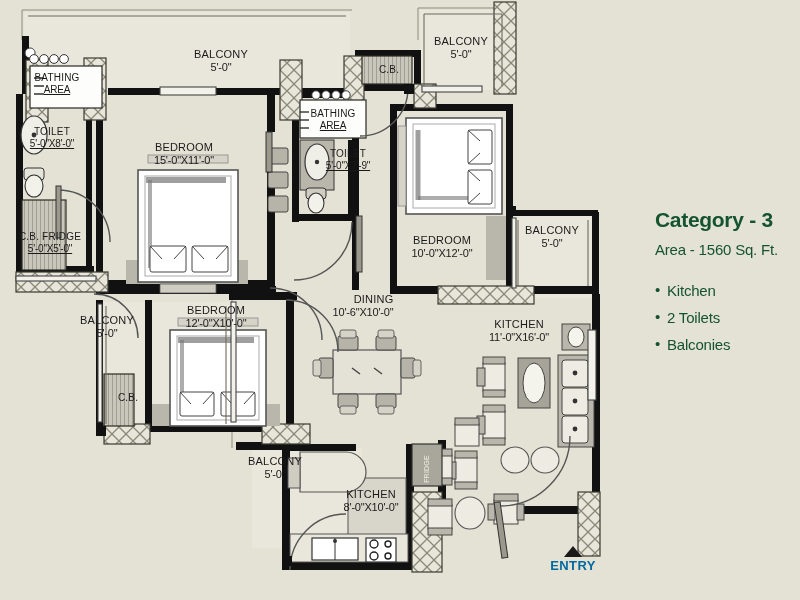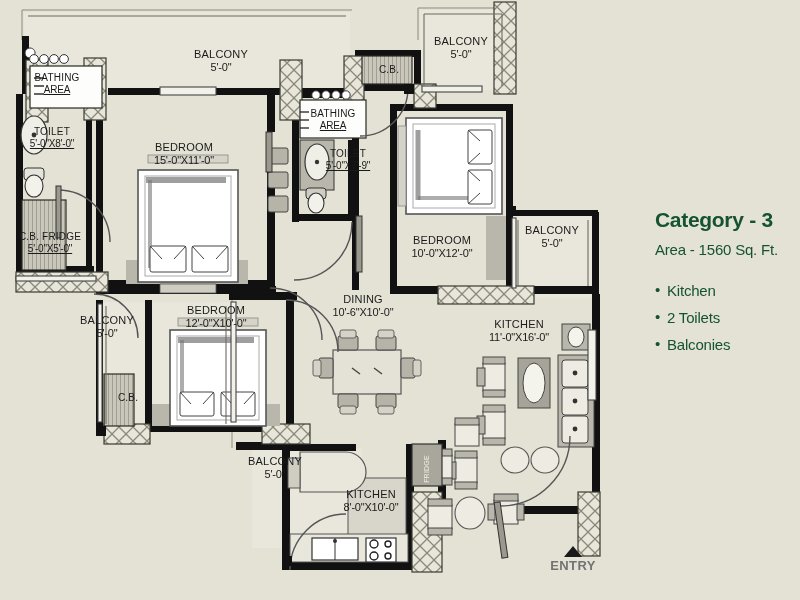--- a/index.html
+++ b/index.html
@@ -22,21 +22,21 @@
   
   #info{position:absolute;left:655px;top:208px;width:175px;color:#14532d;}
   #info .cat{font-size:21px;font-weight:bold;letter-spacing:-.3px;margin:0 0 9px 0;}
   #info .area{font-size:15px;margin:0 0 24px 0;letter-spacing:-.2px;}
   #info ul{list-style:none;margin:0;padding:0;}
   #info li{font-size:15px;margin:0 0 10px 0;letter-spacing:-.2px;position:relative;padding-left:12px;}
   #info li:before{content:"\2022";position:absolute;left:0;top:-1px;font-size:15px;}
   #entry{position:absolute;left:543px;top:546px;width:60px;text-align:center;}
   #entry .tri{width:0;height:0;margin:0 auto 1px auto;
      border-left:9px solid transparent;border-right:9px solid transparent;border-bottom:11px solid #1a1a1a;}
-  #entry .et{font-size:13px;font-weight:bold;letter-spacing:.4px;color:#737373;}
+  #entry .et{font-size:13px;font-weight:bold;letter-spacing:.4px;color:#0369a1;}
 </style>
 </head>
 <body>
 
 <svg id="plan" viewBox="0 0 800 600">
   <defs>
     <pattern id="hatchX" width="14" height="14" patternUnits="userSpaceOnUse">
       <rect width="14" height="14" fill="#e8e6da"></rect>
       <path d="M0,0 L14,14 M14,0 L0,14" stroke="#8a8877" stroke-width="1.3"></path>
     </pattern>
@@ -433,21 +433,21 @@
     <span class="n">C.B.</span>
   </div>
   <div class="lbl" style="left:275px;top:455px;">
     <span class="n">BALCONY</span>
     <span class="d">5'-0"</span>
   </div>
   <div class="lbl" style="left:371px;top:488px;">
     <span class="n">KITCHEN</span>
     <span class="d">8'-0"X10'-0"</span>
   </div>
-  <div class="lbl" style="left:363px;top:293px;">
+  <div class="lbl" style="left:363px;top:293px;text-align:right;">
     <span class="n">DINING</span>
     <span class="d">10'-6"X10'-0"</span>
   </div>
   <div class="lbl sm" style="left:333px;top:108px;">
     <span class="n">BATHING</span>
     <span class="d">AREA</span>
   </div>
   <div class="lbl sm" style="left:348px;top:148px;">
     <span class="n">TOILET</span>
     <span class="d">5'-0"X7'-9"</span>

